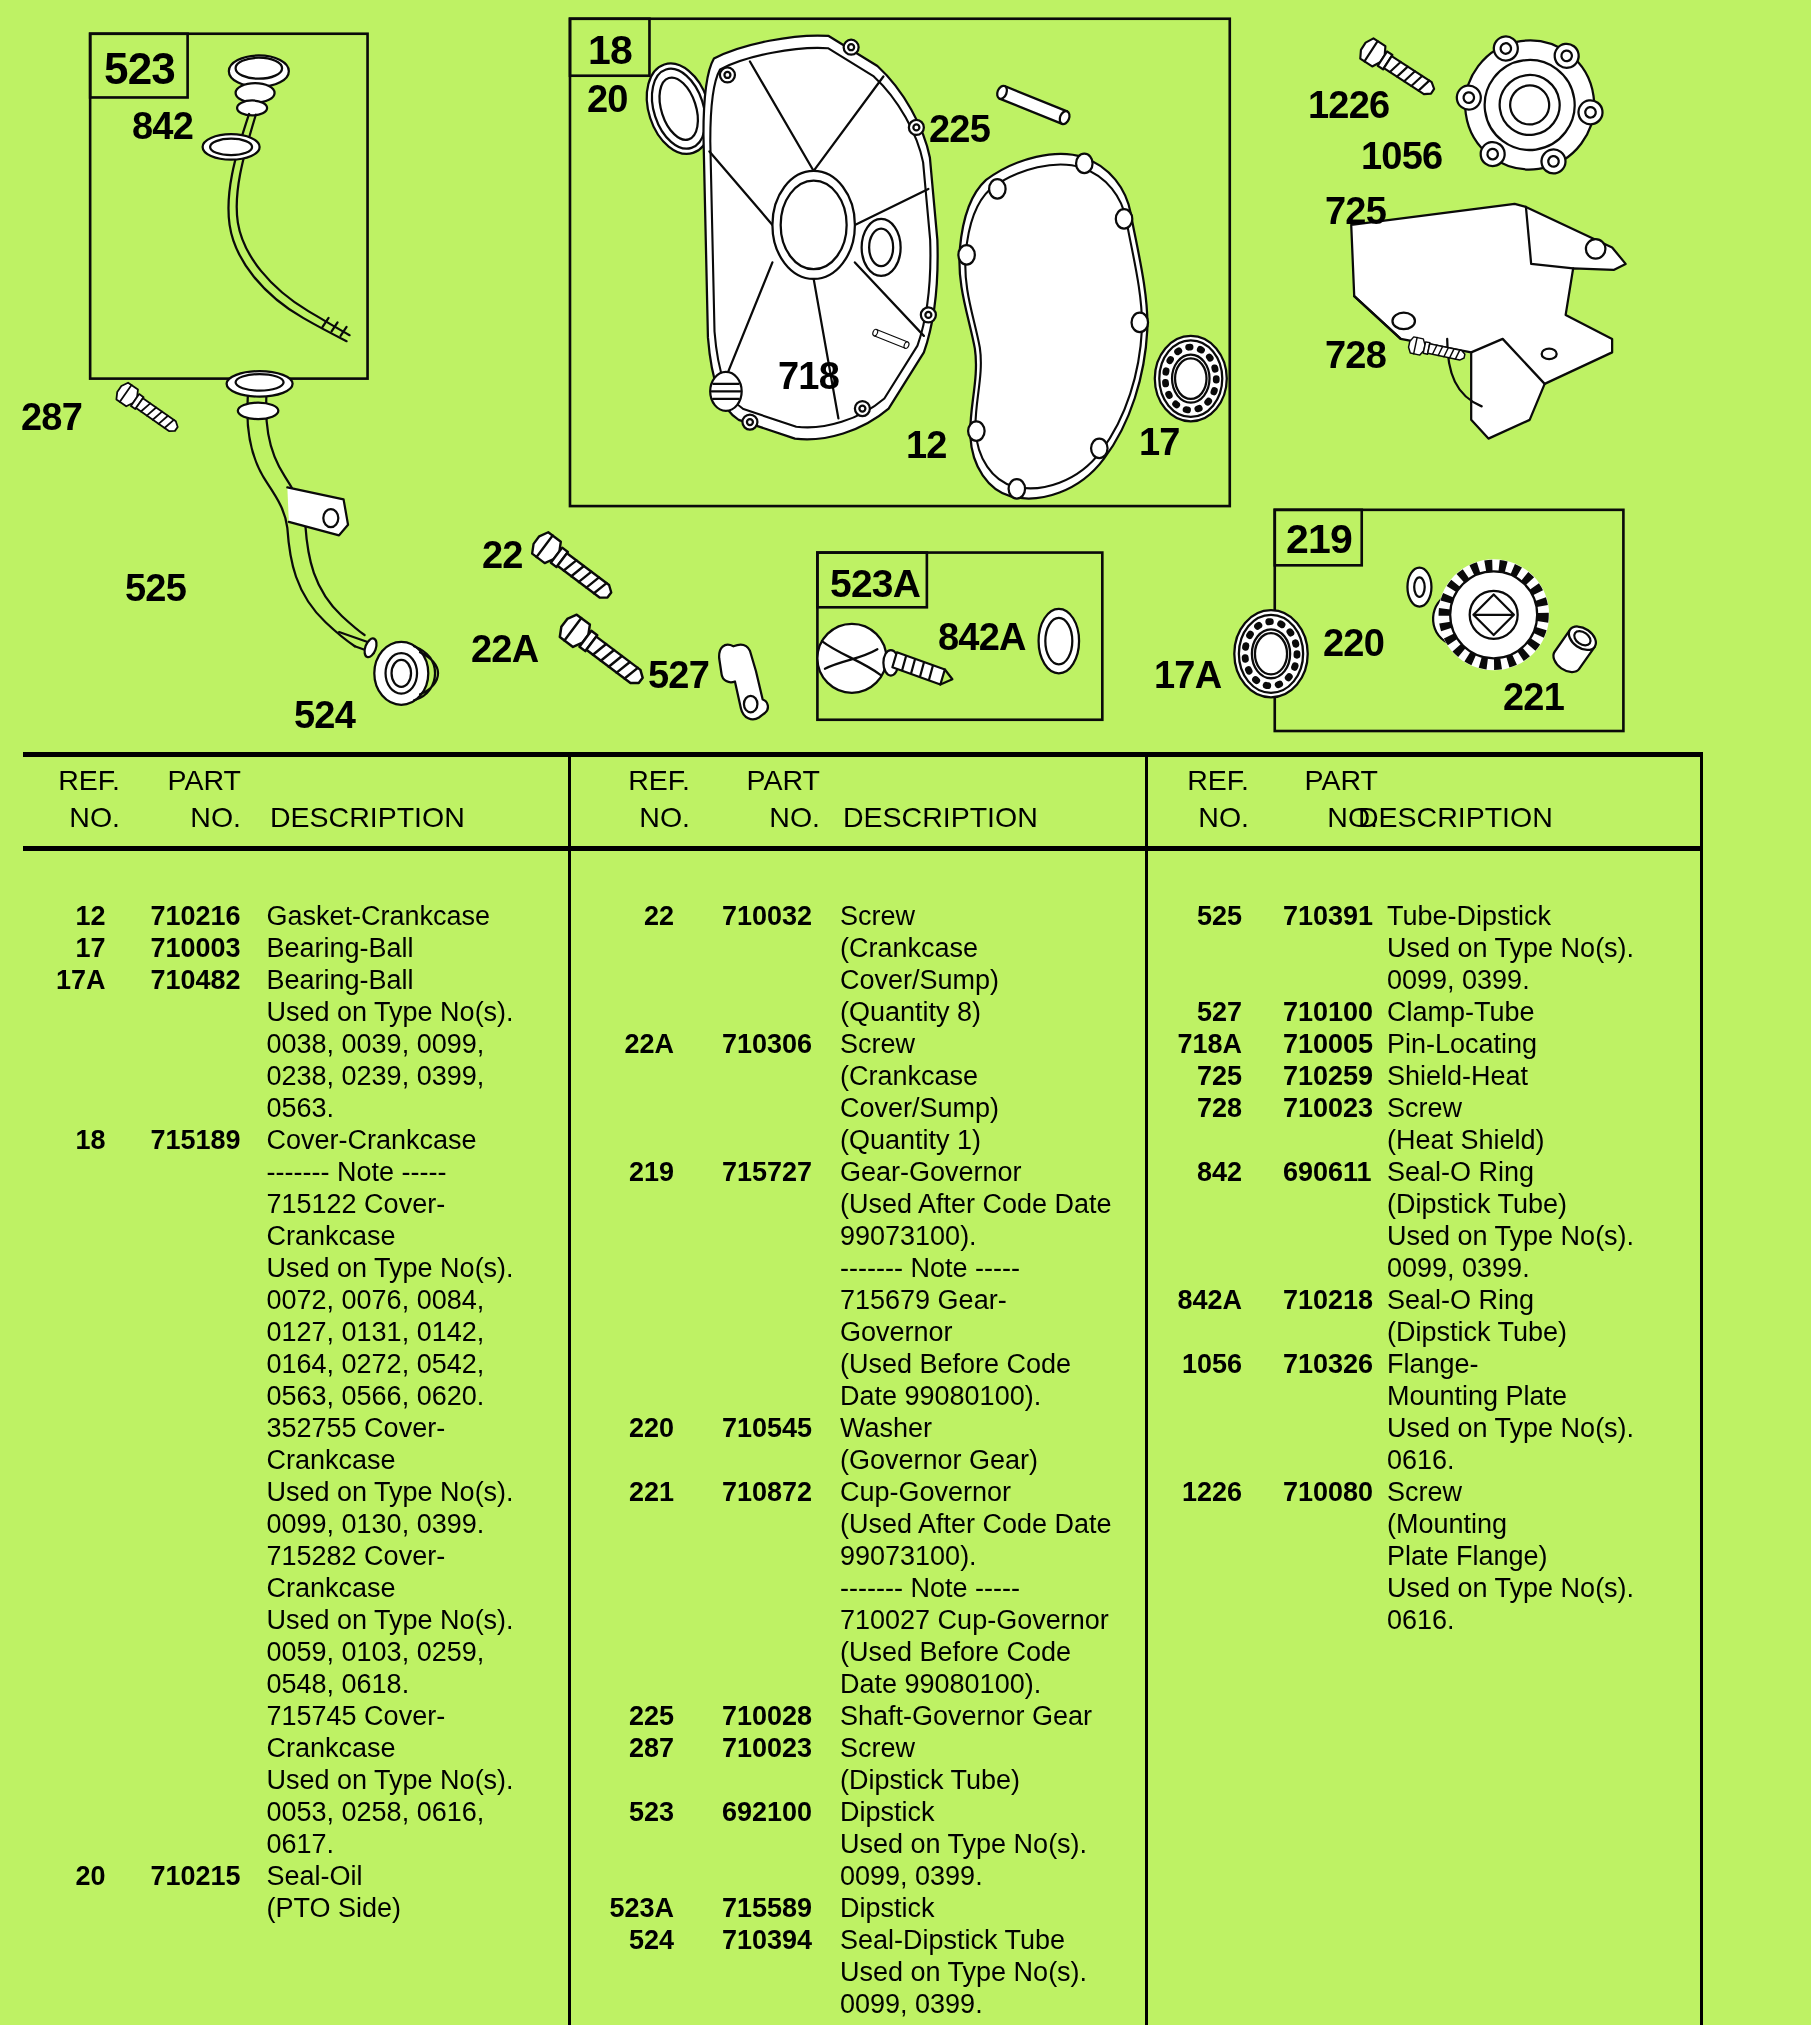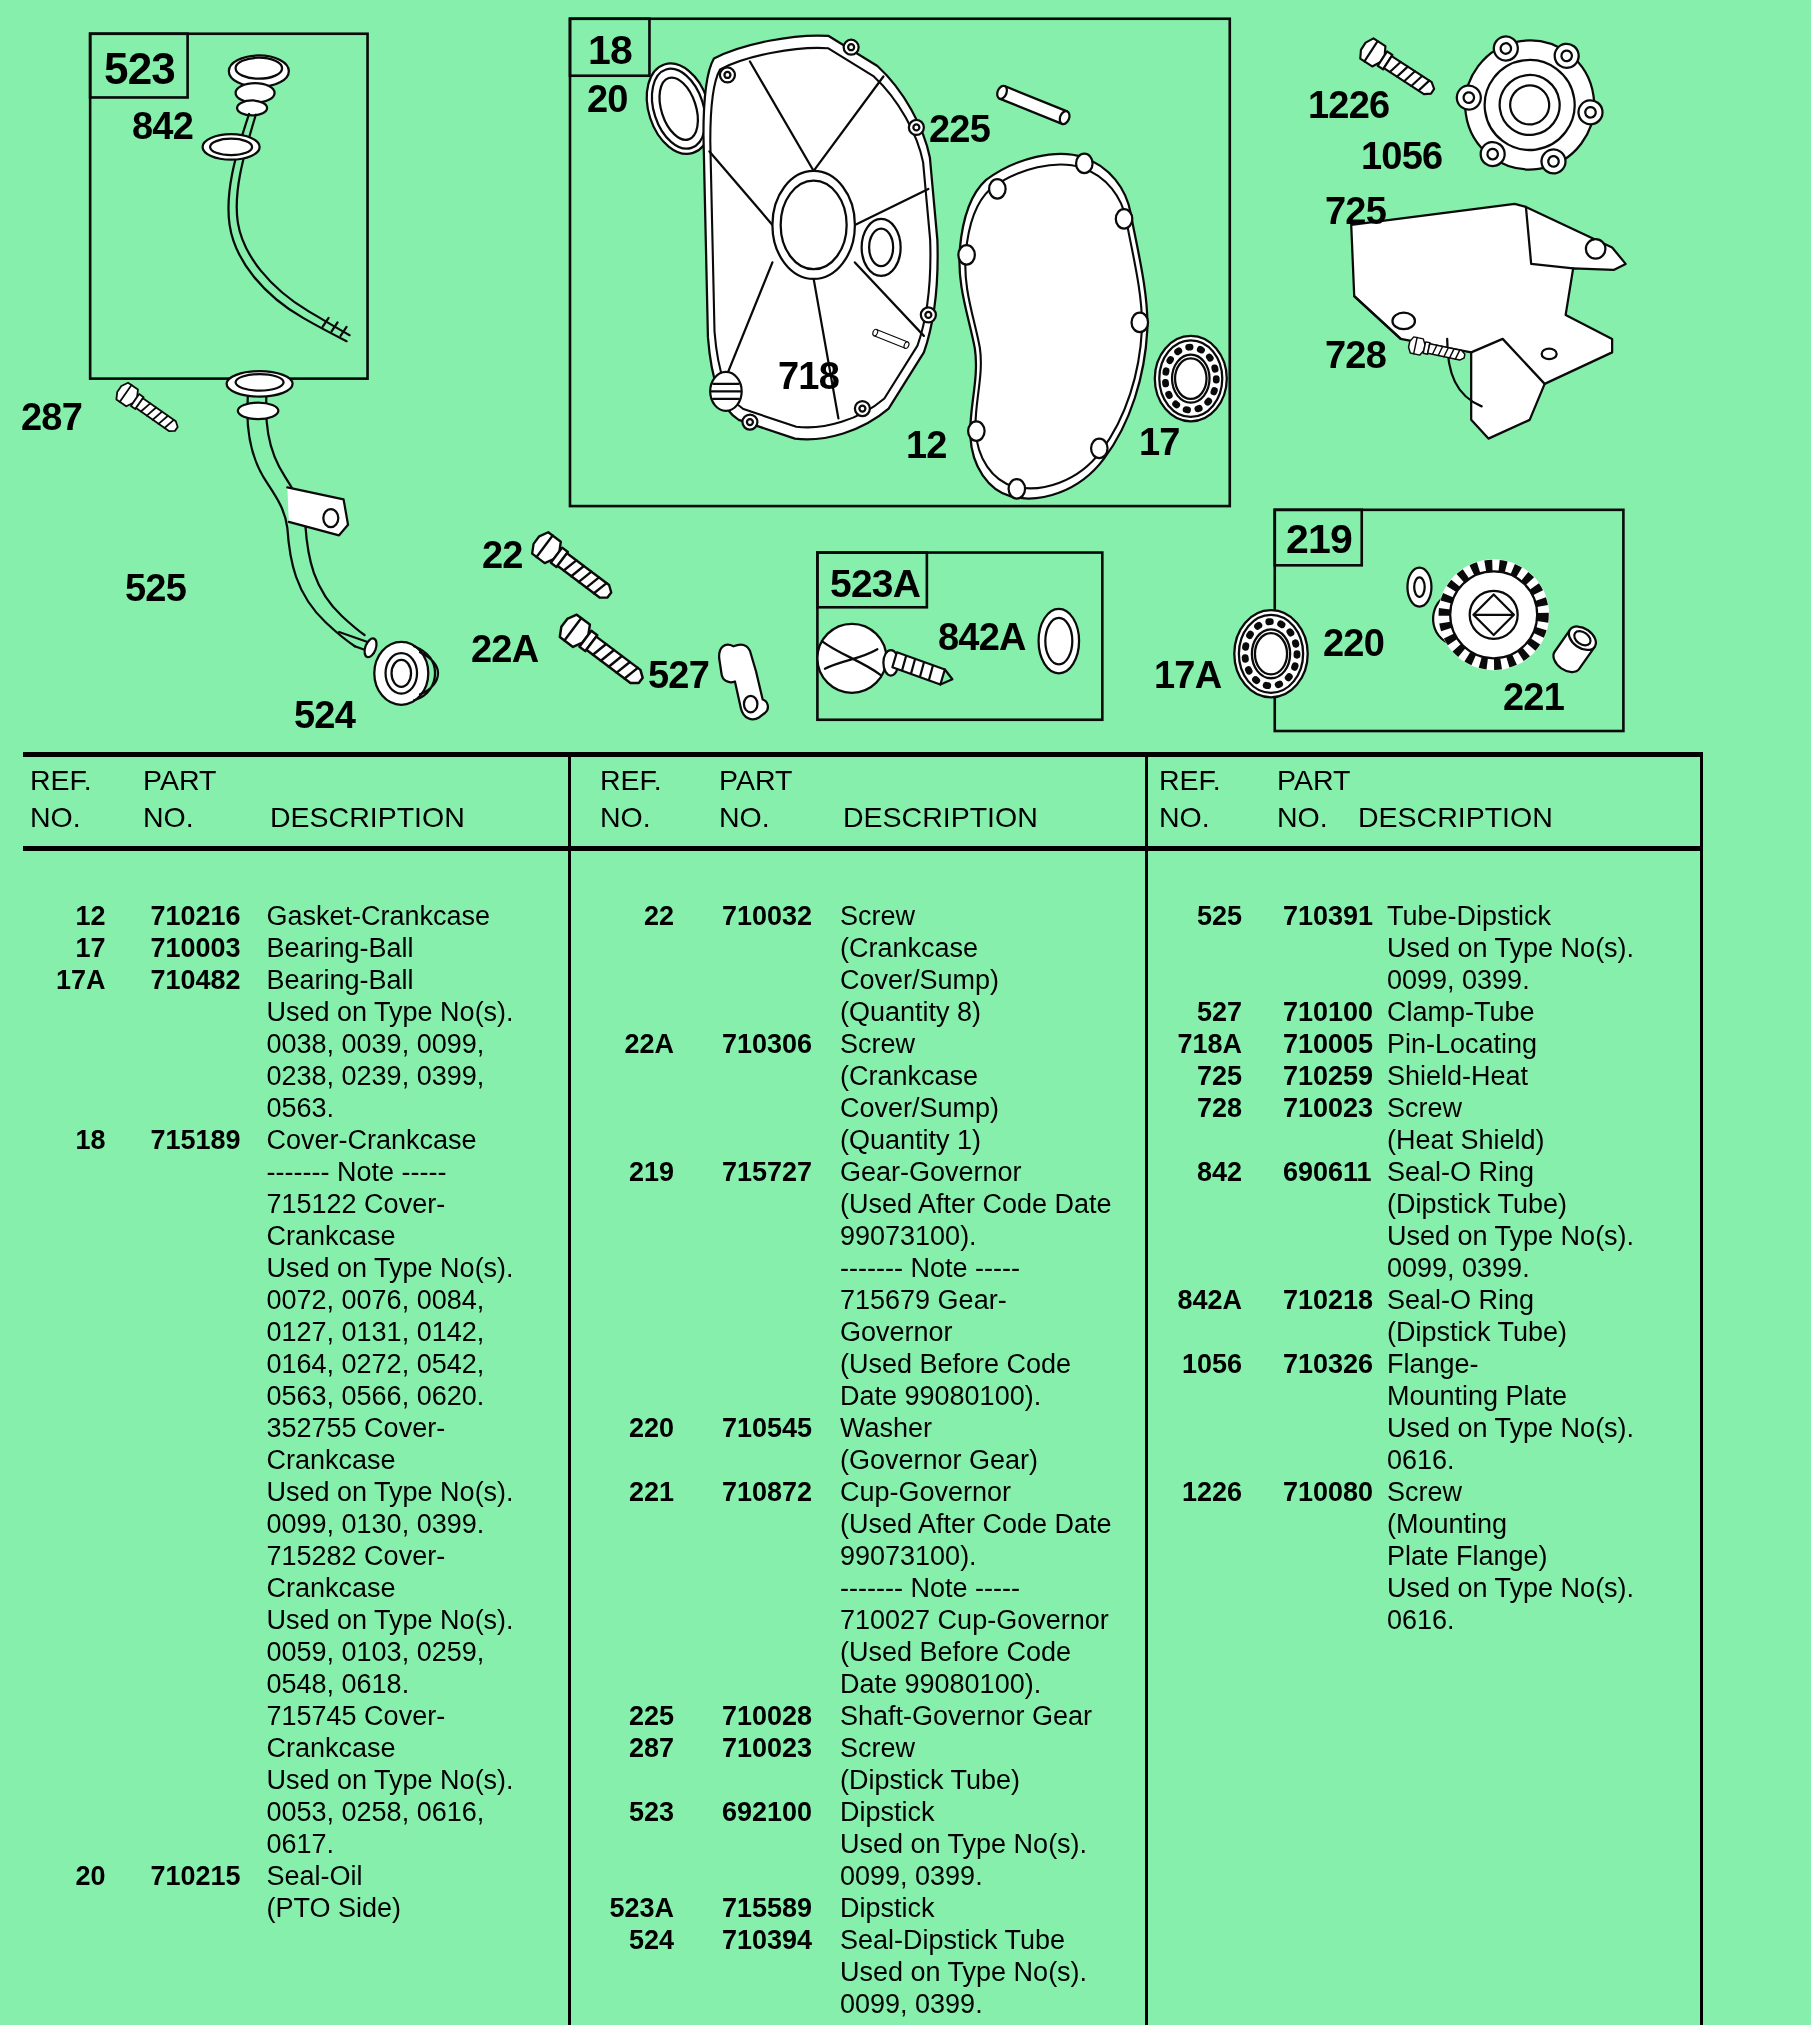--- a/index.html
+++ b/index.html
@@ -1,28 +1,28 @@
 <!DOCTYPE html>
 <html style="font-size:12px"><head>
 <meta charset="utf-8">
 <style>
   html,body{margin:0;padding:0;background:#888;}
-  #page{position:relative;width:1811px;height:2025px;background:#86efac;overflow:hidden;
+  #page{position:relative;width:1811px;height:2025px;background:#bef264;overflow:hidden;
         font-family:"Liberation Sans",sans-serif;color:#000;}
   svg{position:absolute;top:0;left:0;}
   svg .ln{stroke:#0a0a0a;stroke-width:3;fill:none;stroke-linejoin:round;stroke-linecap:round;}
   svg .wh{fill:#ffffff;}
   svg .box{fill:none;stroke:#0a0a0a;stroke-width:3.5;}
   .callout{position:absolute;font-weight:bold;letter-spacing:-0.8px;white-space:nowrap;line-height:1;}
   
   #table{position:absolute;left:0;top:752px;width:1811px;height:1273px;}
   .hrule{position:absolute;left:22.5px;width:1680px;height:5.3px;background:#000;}
   .vrule{position:absolute;top:0;width:3px;height:1273px;background:#000;}
   .hdr{position:absolute;font-size:28.5px;line-height:1;white-space:nowrap;}
-  .hc{text-align:left;}
+  .hc{text-align:right;}
   .col{position:absolute;display:grid;grid-auto-rows:32px;font-size:27px;line-height:32px;white-space:nowrap;}
   #colA{left:22.5px;top:148px;width:525px;grid-template-columns:83px 161px 1fr;}
   #colB{left:578px;top:148px;width:559px;grid-template-columns:96px 166px 1fr;}
   #colC{left:1151px;top:148px;width:544px;grid-template-columns:91px 145px 1fr;}
   .c-ref{font-weight:bold;text-align:right;}
   .c-part{font-weight:bold;}
   #colA .c-part{padding-left:45px;}
   #colB .c-part{padding-left:48px;}
   #colC .c-part{padding-left:41px;}
   .c-desc b{font-weight:normal;}

